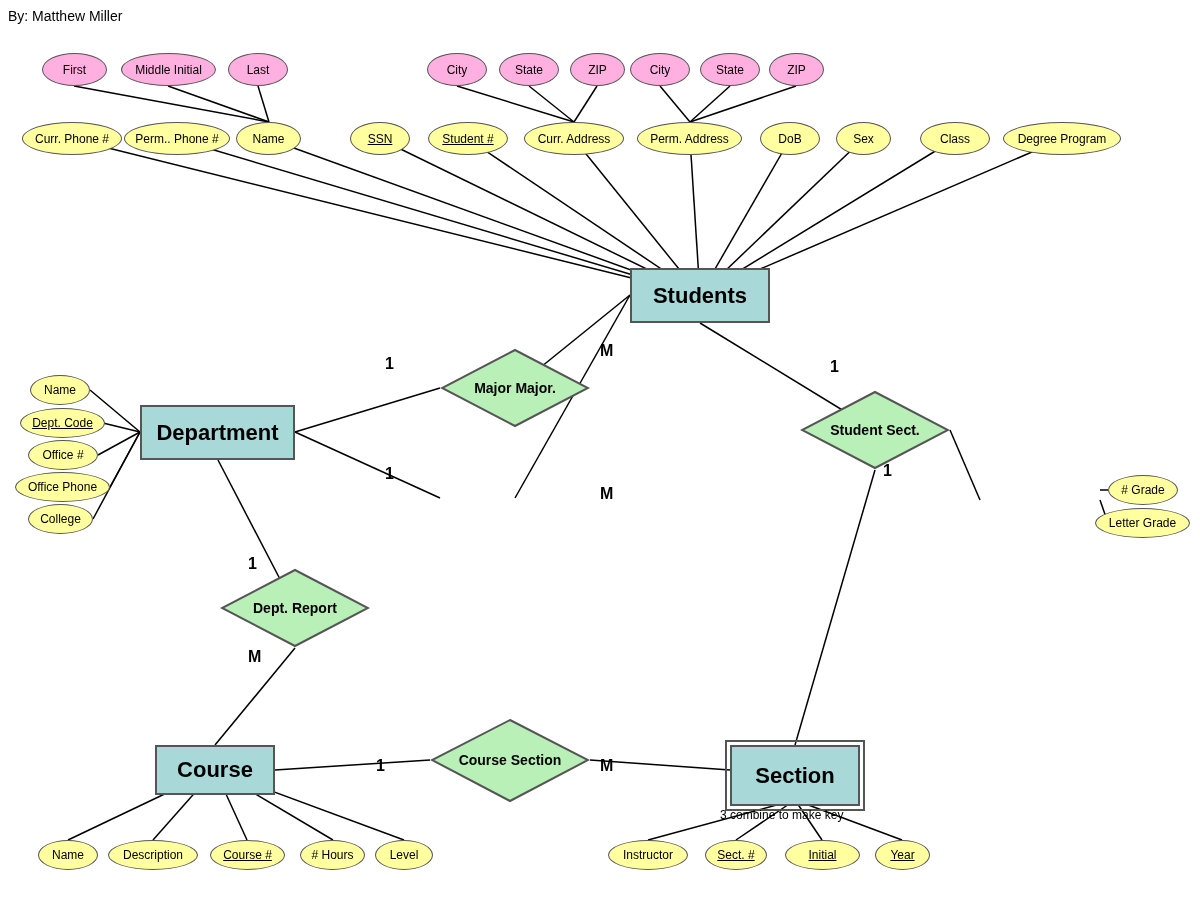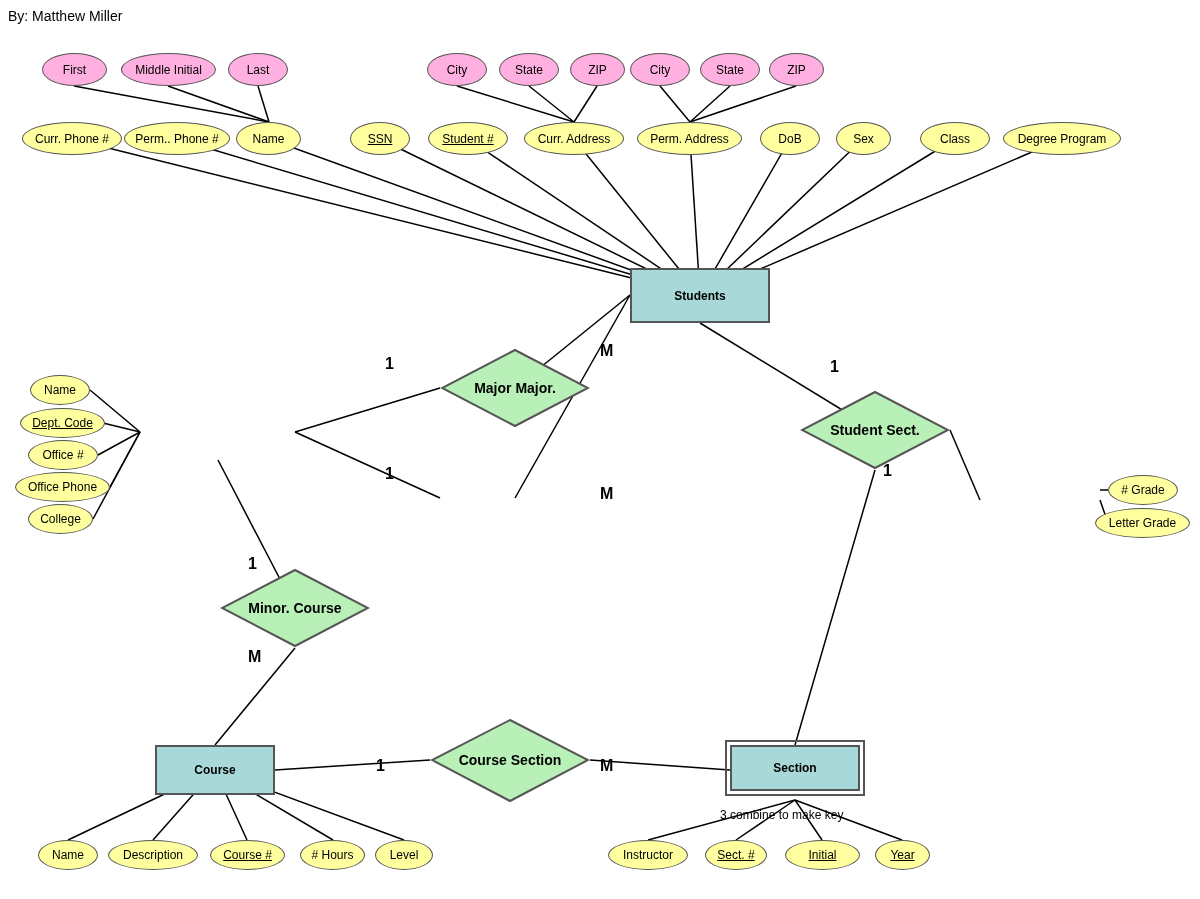--- a/index.html
+++ b/index.html
@@ -32,21 +32,21 @@
       font-weight: normal;
     }
     
     .entity {
       position: absolute;
       background: #a8d8d8;
       border: 2px solid #555;
       display: flex;
       align-items: center;
       justify-content: center;
-      font-size: 12px;
+      font-size: 22px;
       font-weight: bold;
       color: #000;
     }
     
     .relation {
       position: absolute;
       display: flex;
       align-items: center;
       justify-content: center;
       text-align: center;
@@ -195,27 +195,30 @@
     <line x1="648" y1="840" x2="795" y2="800" stroke="#000" stroke-width="1.5"></line>
     <line x1="736" y1="840" x2="795" y2="800" stroke="#000" stroke-width="1.5"></line>
     <line x1="822" y1="840" x2="795" y2="800" stroke="#000" stroke-width="1.5"></line>
     <line x1="902" y1="840" x2="795" y2="800" stroke="#000" stroke-width="1.5"></line>
   </svg>
 
   <div class="entity" style="left:630px;top:268px;width:140px;height:55px;">
     <span>Students</span>
   </div>
 
+  <div class="entity" style="left:140px;top:405px;width:155px;height:55px;">
+    <span>Department</span>
+  </div>
 
 
   <div class="entity" style="left:155px;top:745px;width:120px;height:50px;">
     <span>Course</span>
   </div>
 
-  <div class="entity" style="left:730px;top:745px;width:130px;height:46px;outline:2px solid #555;outline-offset:3px;">
+  <div class="entity" style="left:730px;top:745px;width:130px;height:61px;outline:2px solid #555;outline-offset:3px;">
     <span>Section</span>
   </div>
 
   <div class="relation" style="left:440px;top:348px;width:150px;height:80px;">
     <div class="diamond-inner">
       <svg viewBox="0 0 150 80" xmlns="http://www.w3.org/2000/svg">
         <polygon points="75,2 148,40 75,78 2,40" fill="#b8f0b8" stroke="#555" stroke-width="2"></polygon>
       </svg>
       <span>Major Major.</span>
     </div>
@@ -229,21 +232,21 @@
       </svg>
       <span>Student Sect.</span>
     </div>
   </div>
 
   <div class="relation" style="left:220px;top:568px;width:150px;height:80px;">
     <div class="diamond-inner">
       <svg viewBox="0 0 150 80" xmlns="http://www.w3.org/2000/svg">
         <polygon points="75,2 148,40 75,78 2,40" fill="#b8f0b8" stroke="#555" stroke-width="2"></polygon>
       </svg>
-      <span>Minor. Course</span>
+      <span>Dept. Report</span>
     </div>
   </div>
 
   <div class="relation" style="left:430px;top:718px;width:160px;height:85px;">
     <div class="diamond-inner">
       <svg viewBox="0 0 160 85" xmlns="http://www.w3.org/2000/svg">
         <polygon points="80,2 158,42 80,83 2,42" fill="#b8f0b8" stroke="#555" stroke-width="2"></polygon>
       </svg>
       <span>Course Section</span>
     </div>

